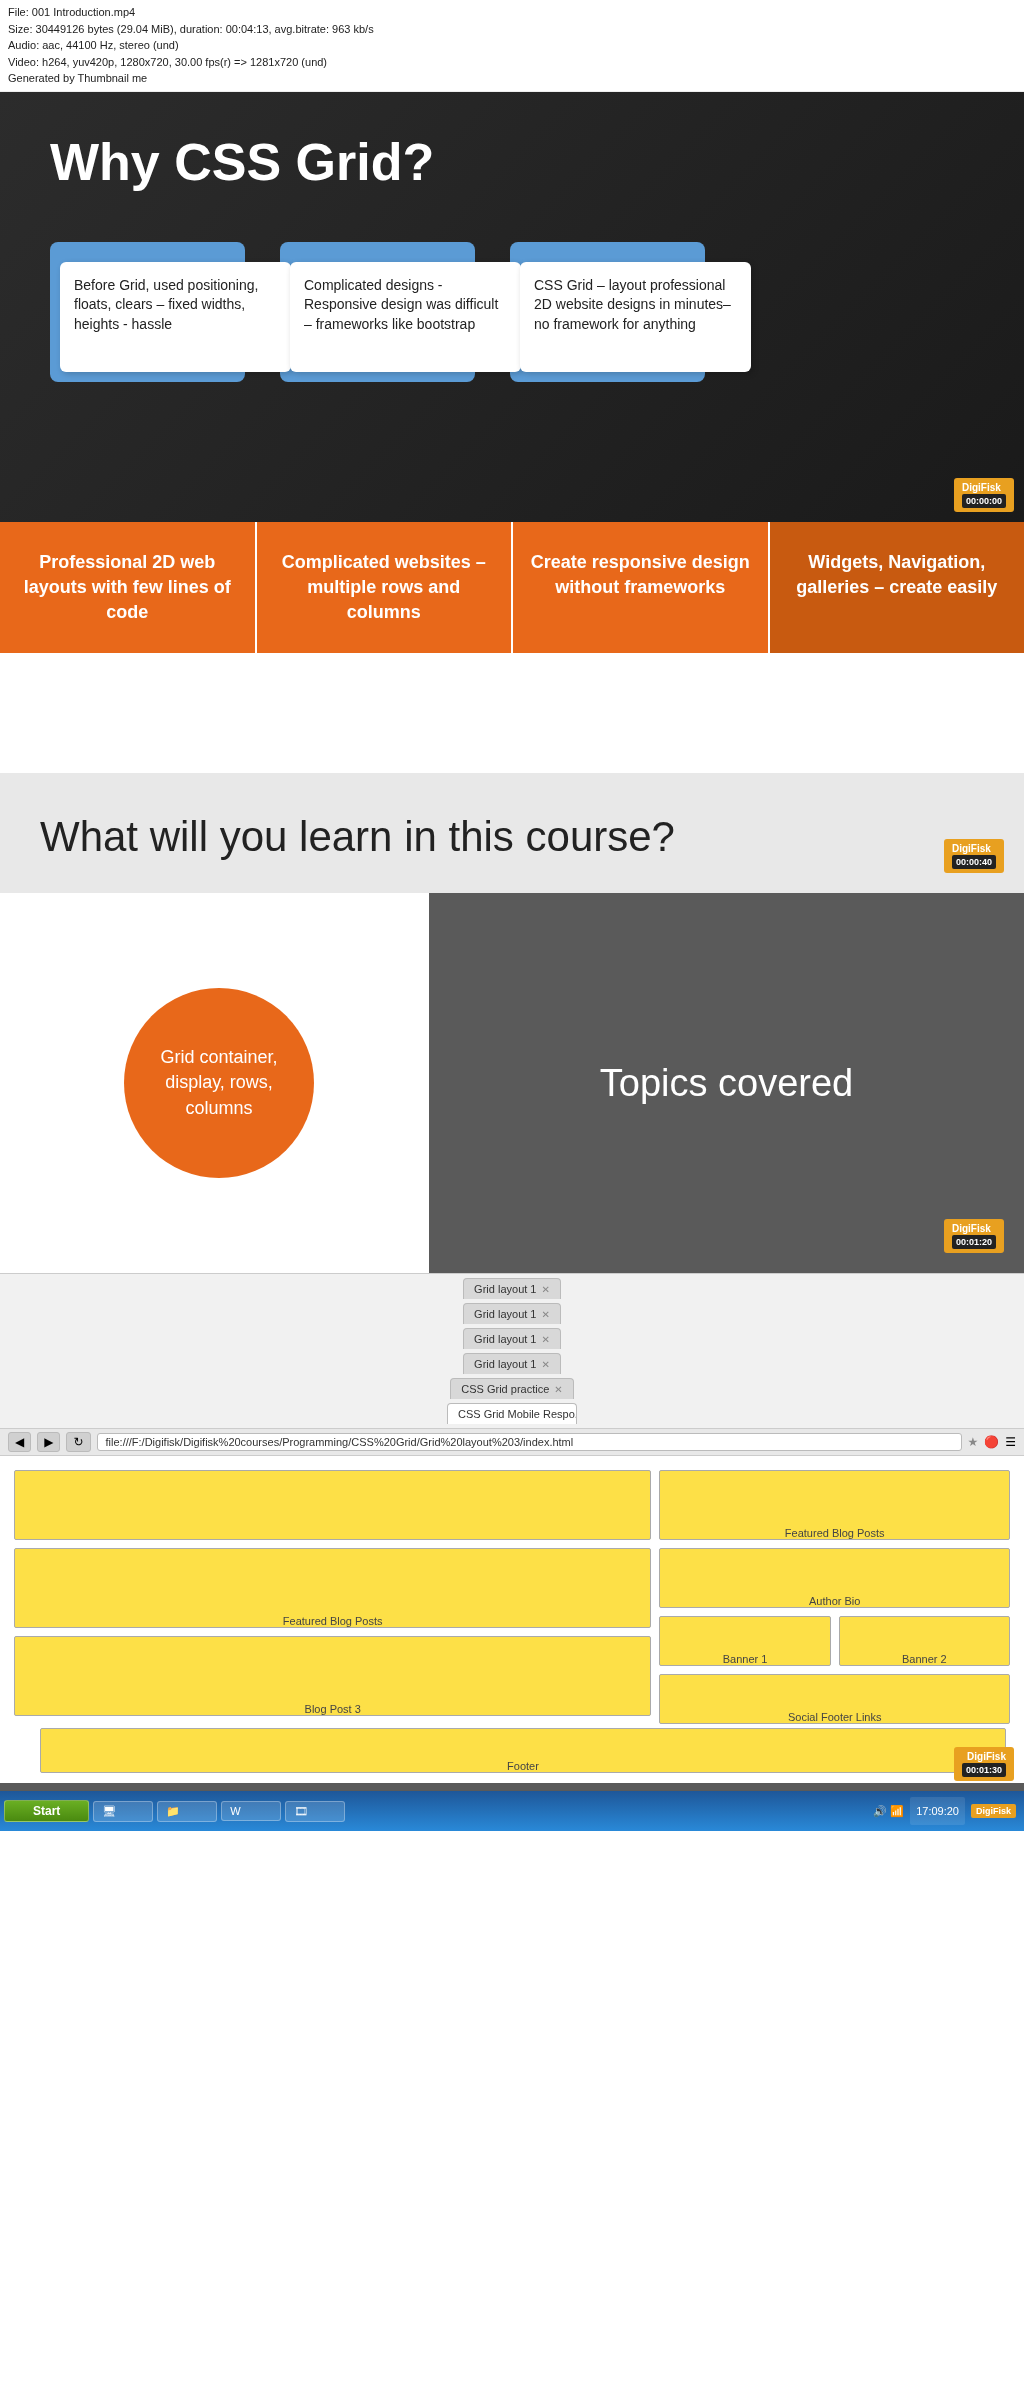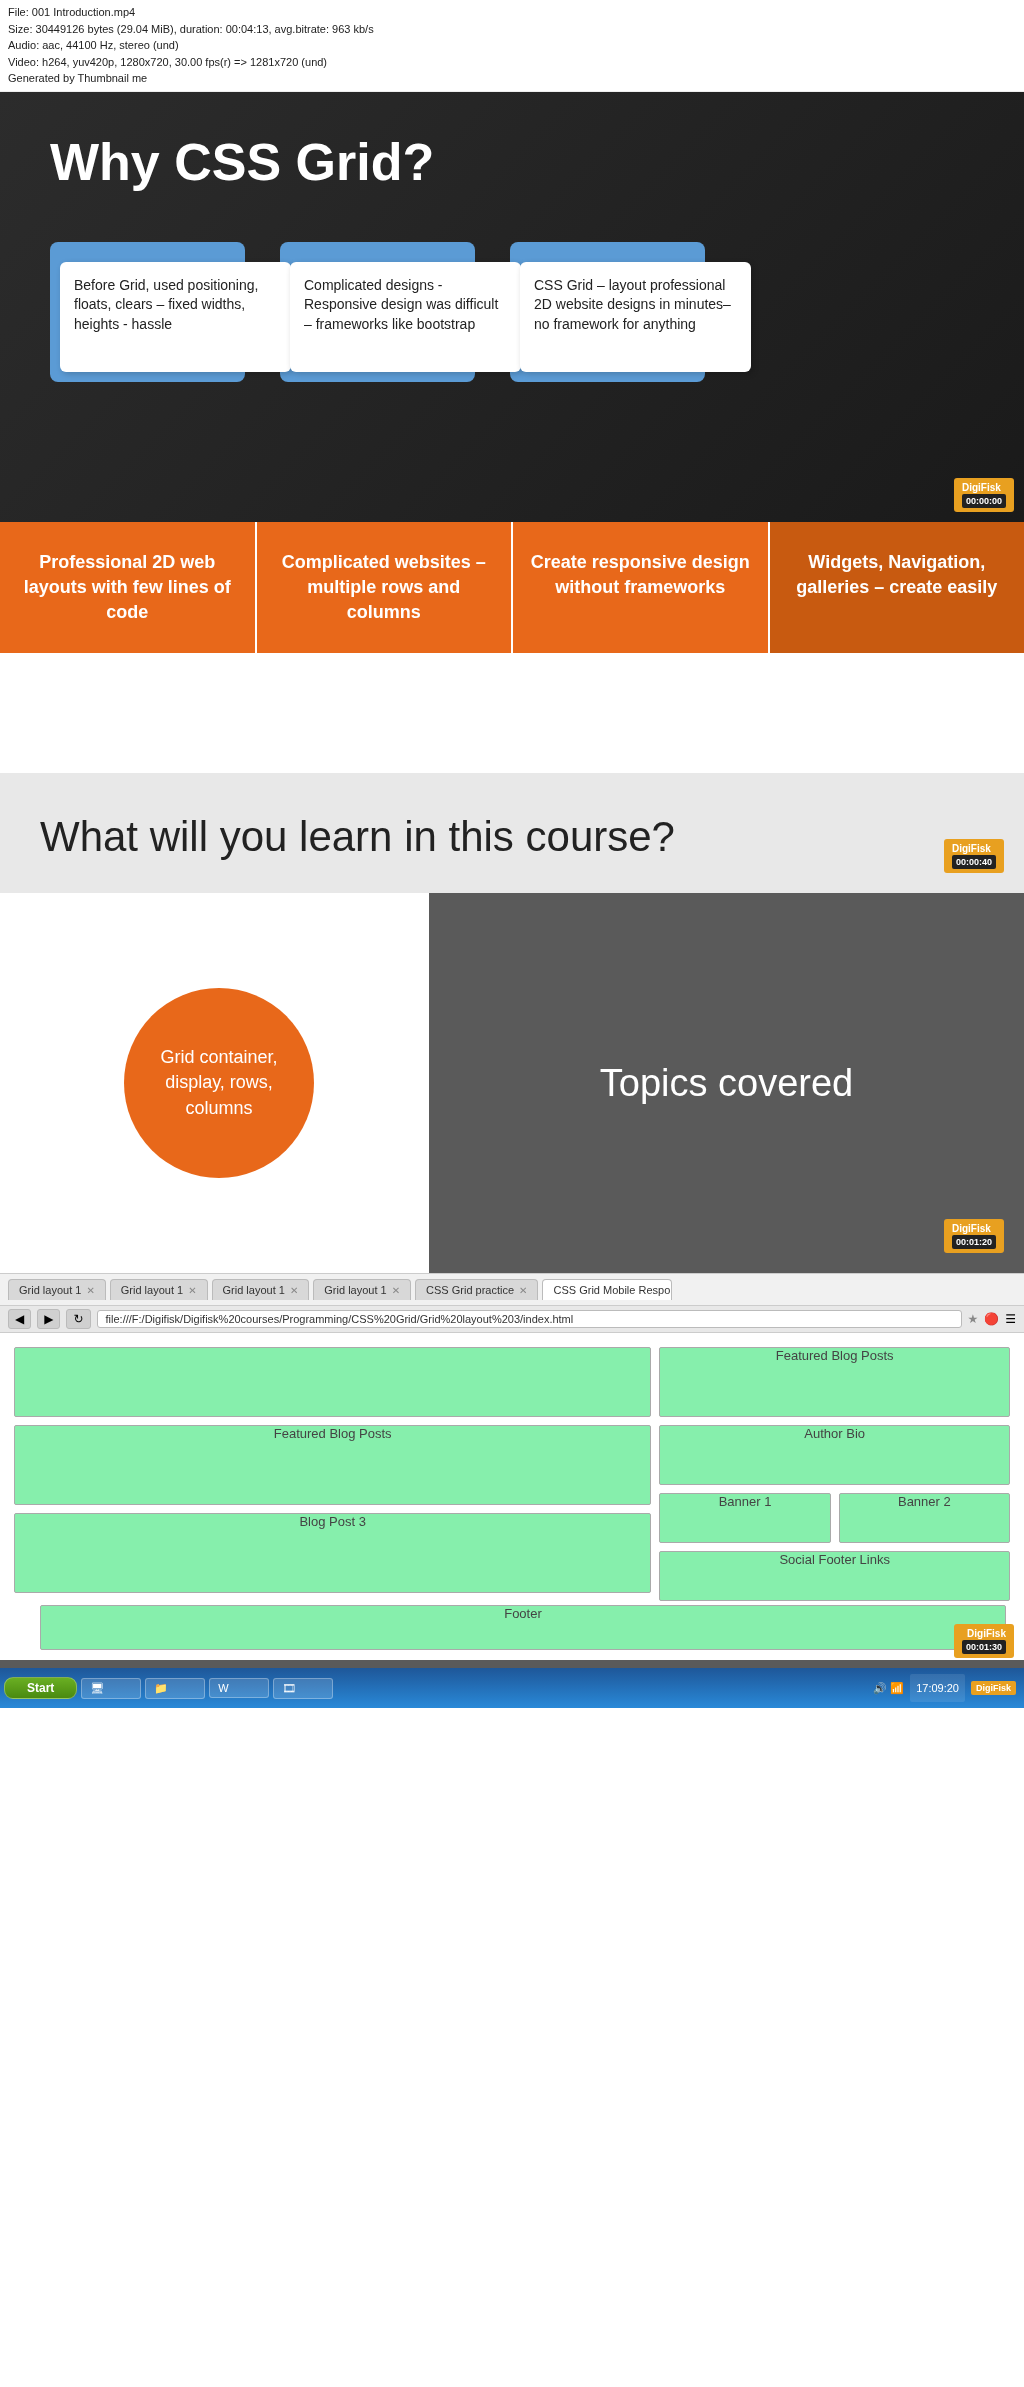--- a/index.html
+++ b/index.html
@@ -175,20 +175,21 @@
       border-top: 1px solid #ccc;
     }
     .browser-bar {
       background: #f1f1f1;
       border-bottom: 1px solid #ccc;
       padding: 4px 8px;
       display: flex;
       align-items: center;
       gap: 4px;
       min-height: 32px;
+      flex-direction: column;
     }
     .browser-tab {
       background: #d8d8d8;
       border-radius: 4px 4px 0 0;
       padding: 4px 10px;
       font-size: 11px;
       color: #333;
       display: flex;
       align-items: center;
       gap: 5px;
@@ -231,26 +232,26 @@
       border-radius: 3px;
       padding: 2px 8px;
       font-size: 11px;
       color: #333;
     }
     .browser-content {
       padding: 10px;
       background: #fff;
     }
     .grid-cell {
-      background: #86efac;
+      background: #fde047;
       border: 1px solid #aaa;
       display: flex;
-      align-items: flex-start;
+      align-items: flex-end;
       justify-content: center;
-      font-size: 13px;
+      font-size: 11px;
       color: #444;
       border-radius: 2px;
     }
 
     
     .file-info {
       background: #fff;
       padding: 4px 8px;
       font-size: 11px;
       color: #222;
@@ -276,22 +277,22 @@
       color: #fff;
       font-size: 11px;
       display: flex;
       align-items: center;
       gap: 4px;
       cursor: pointer;
       min-width: 60px;
     }
     .start-btn {
       background: linear-gradient(to bottom, #6aaf23, #4a8a10);
-      border-radius: 9px;
-      padding: 3px 22px;
+      border-radius: 3px;
+      padding: 3px 28px;
       color: #fff;
       font-weight: bold;
       font-size: 12px;
     }
     .taskbar-right {
       position: absolute;
       right: 8px;
       display: flex;
       align-items: center;
       gap: 6px;

